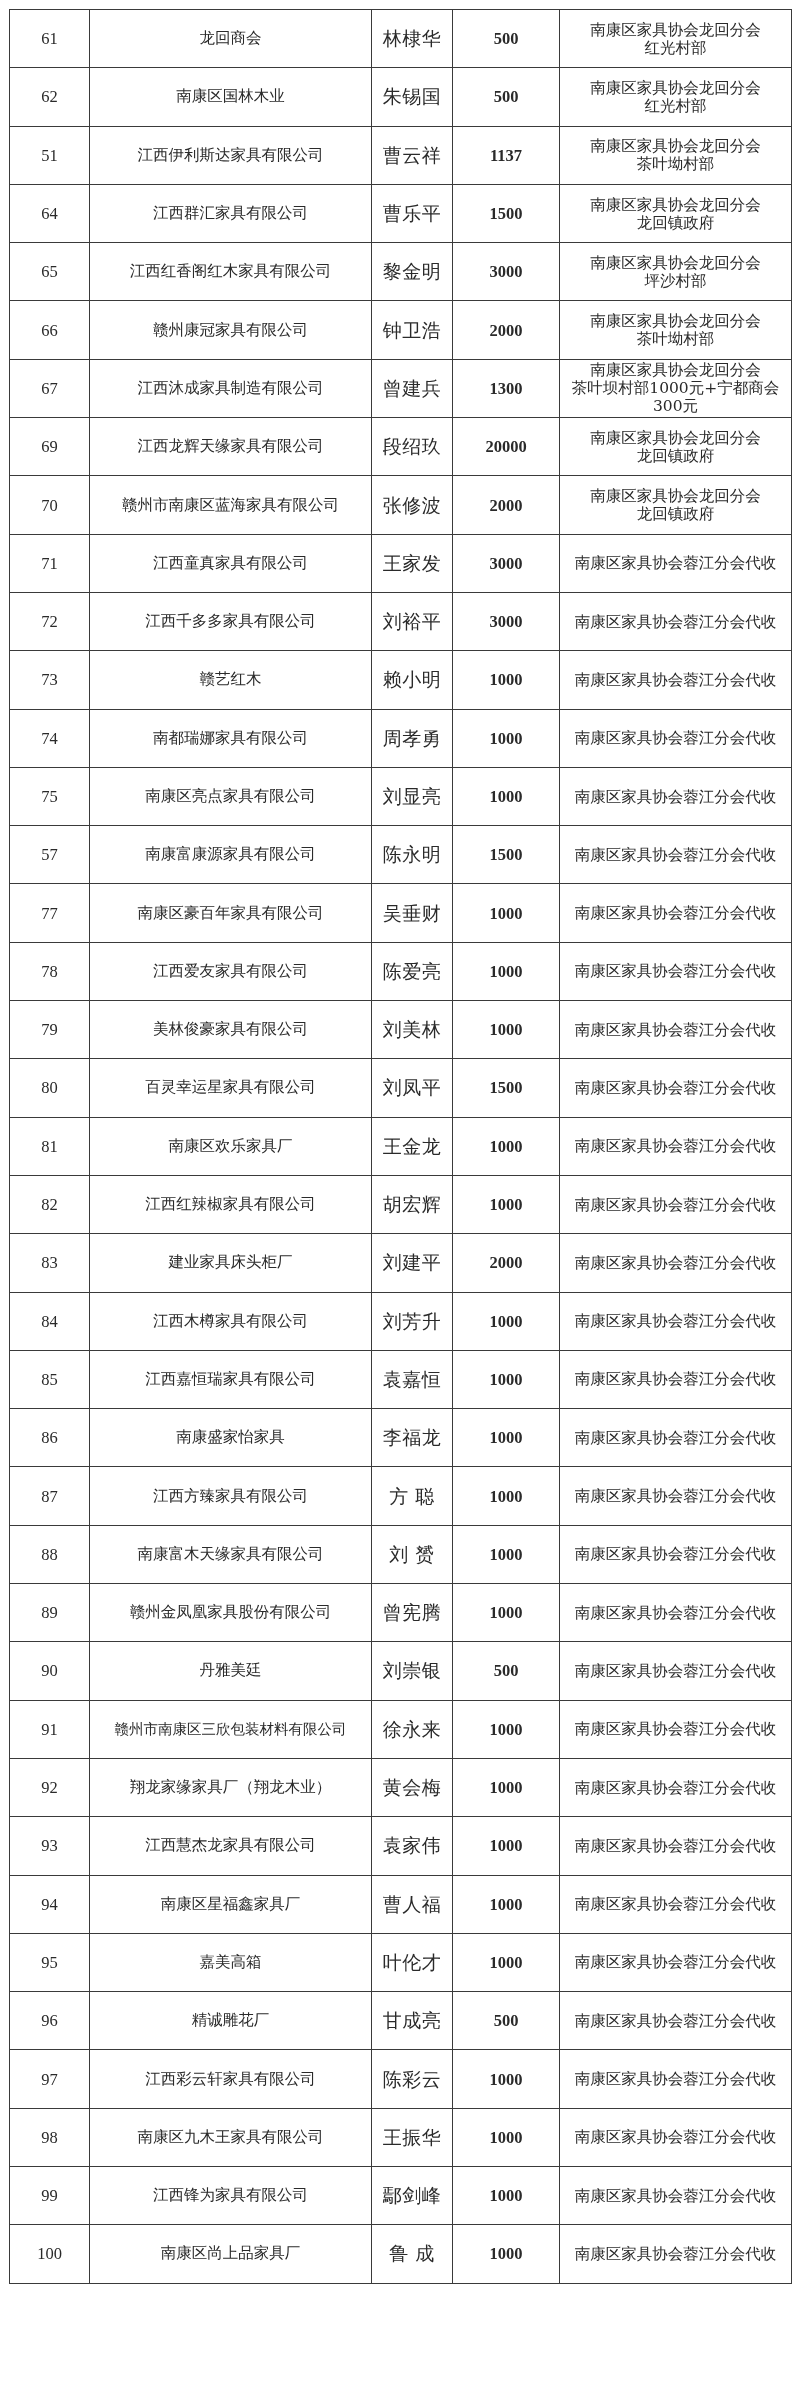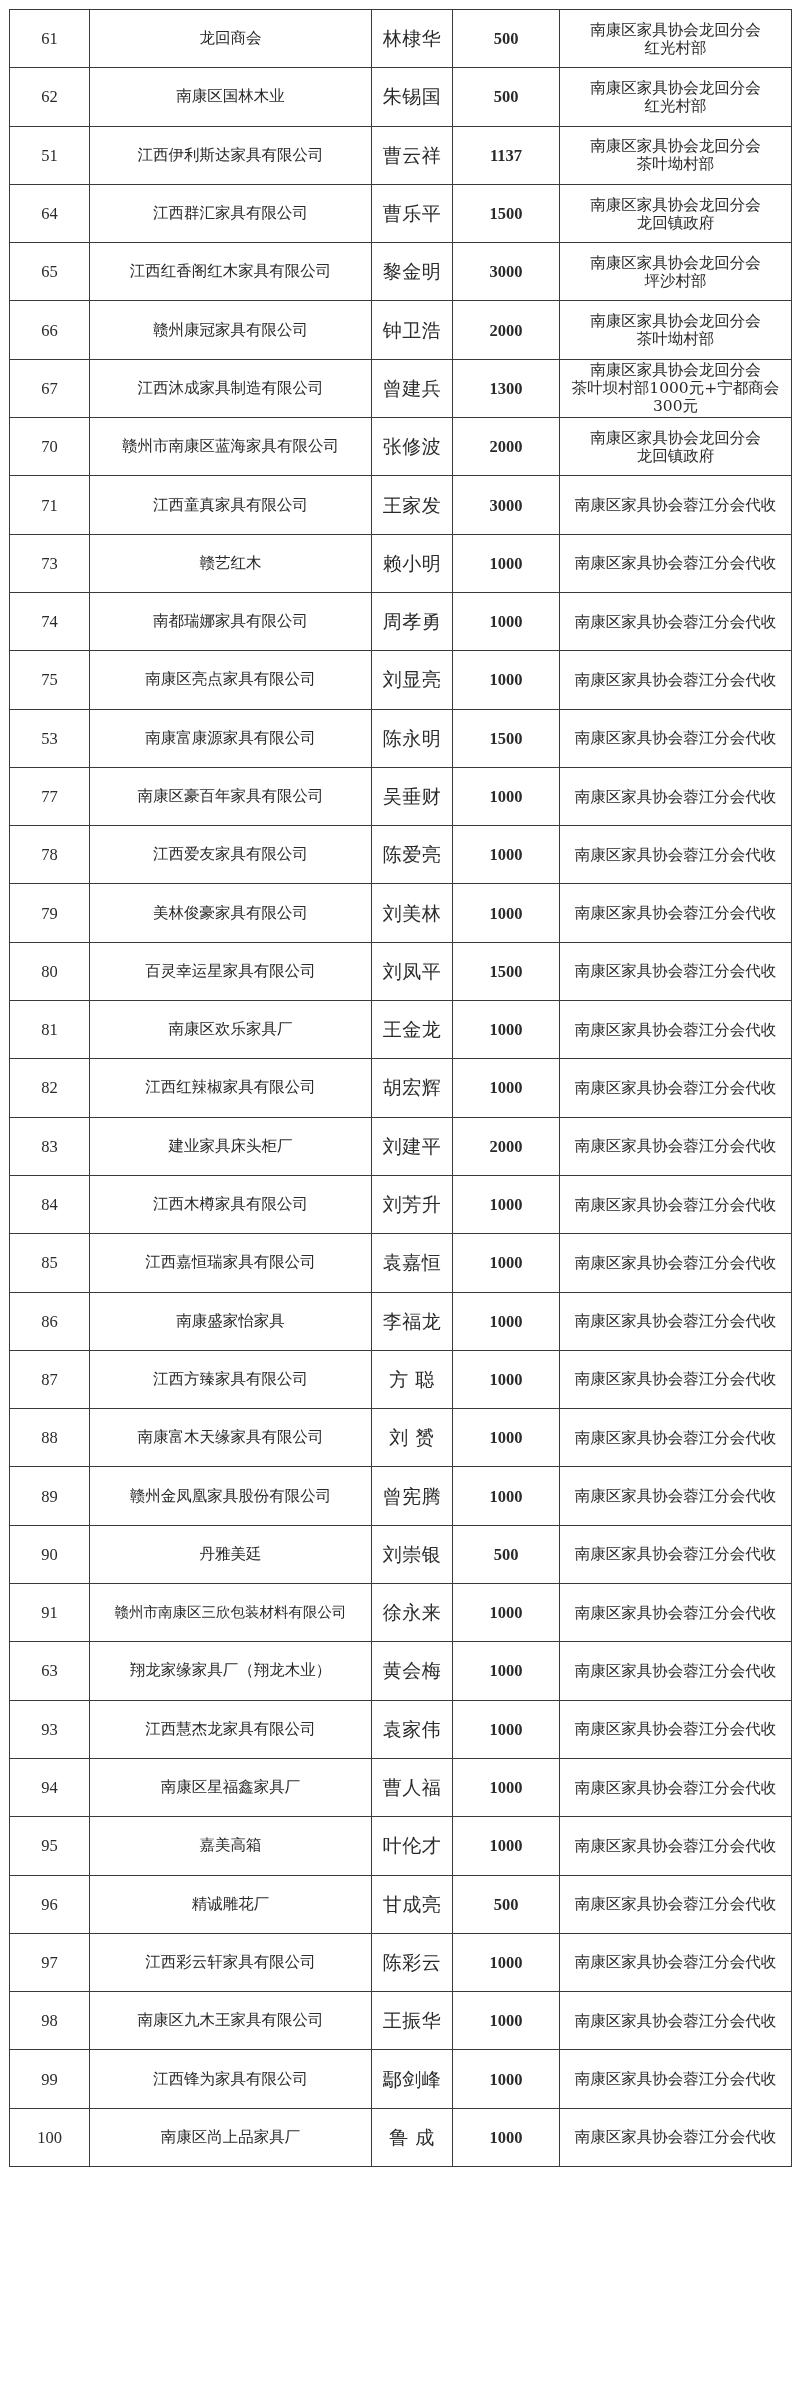--- a/index.html
+++ b/index.html
@@ -115,35 +115,50 @@
       <tr>
     <td class="idx">67</td>
     <td class="company">江西沐成家具制造有限公司</td>
     <td class="contact">曾建兵</td>
     <td class="amt">1300</td>
     <td class="note">南康区家具协会龙回分会
 茶叶坝村部1000元+宁都商会
 300元</td>
   </tr>
       <tr>
+    <td class="idx">69</td>
+    <td class="company">江西龙辉天缘家具有限公司</td>
+    <td class="contact">段绍玖</td>
+    <td class="amt">20000</td>
+    <td class="note">南康区家具协会龙回分会
+龙回镇政府</td>
+  </tr>
+      <tr>
     <td class="idx">70</td>
     <td class="company">赣州市南康区蓝海家具有限公司</td>
     <td class="contact">张修波</td>
     <td class="amt">2000</td>
     <td class="note">南康区家具协会龙回分会
 龙回镇政府</td>
   </tr>
       <tr>
     <td class="idx">71</td>
     <td class="company">江西童真家具有限公司</td>
     <td class="contact">王家发</td>
     <td class="amt">3000</td>
     <td class="note">南康区家具协会蓉江分会代收</td>
   </tr>
       <tr>
+    <td class="idx">72</td>
+    <td class="company">江西千多多家具有限公司</td>
+    <td class="contact">刘裕平</td>
+    <td class="amt">3000</td>
+    <td class="note">南康区家具协会蓉江分会代收</td>
+  </tr>
+      <tr>
     <td class="idx">73</td>
     <td class="company">赣艺红木</td>
     <td class="contact">赖小明</td>
     <td class="amt">1000</td>
     <td class="note">南康区家具协会蓉江分会代收</td>
   </tr>
       <tr>
     <td class="idx">74</td>
     <td class="company">南都瑞娜家具有限公司</td>
     <td class="contact">周孝勇</td>
@@ -151,21 +166,21 @@
     <td class="note">南康区家具协会蓉江分会代收</td>
   </tr>
       <tr>
     <td class="idx">75</td>
     <td class="company">南康区亮点家具有限公司</td>
     <td class="contact">刘显亮</td>
     <td class="amt">1000</td>
     <td class="note">南康区家具协会蓉江分会代收</td>
   </tr>
       <tr>
-    <td class="idx">53</td>
+    <td class="idx">57</td>
     <td class="company">南康富康源家具有限公司</td>
     <td class="contact">陈永明</td>
     <td class="amt">1500</td>
     <td class="note">南康区家具协会蓉江分会代收</td>
   </tr>
       <tr>
     <td class="idx">77</td>
     <td class="company">南康区豪百年家具有限公司</td>
     <td class="contact">吴垂财</td>
     <td class="amt">1000</td>
@@ -263,21 +278,21 @@
     <td class="note">南康区家具协会蓉江分会代收</td>
   </tr>
       <tr>
     <td class="idx">91</td>
     <td class="company long">赣州市南康区三欣包装材料有限公司</td>
     <td class="contact">徐永来</td>
     <td class="amt">1000</td>
     <td class="note">南康区家具协会蓉江分会代收</td>
   </tr>
       <tr>
-    <td class="idx">63</td>
+    <td class="idx">92</td>
     <td class="company">翔龙家缘家具厂（翔龙木业）</td>
     <td class="contact">黄会梅</td>
     <td class="amt">1000</td>
     <td class="note">南康区家具协会蓉江分会代收</td>
   </tr>
       <tr>
     <td class="idx">93</td>
     <td class="company">江西慧杰龙家具有限公司</td>
     <td class="contact">袁家伟</td>
     <td class="amt">1000</td>

